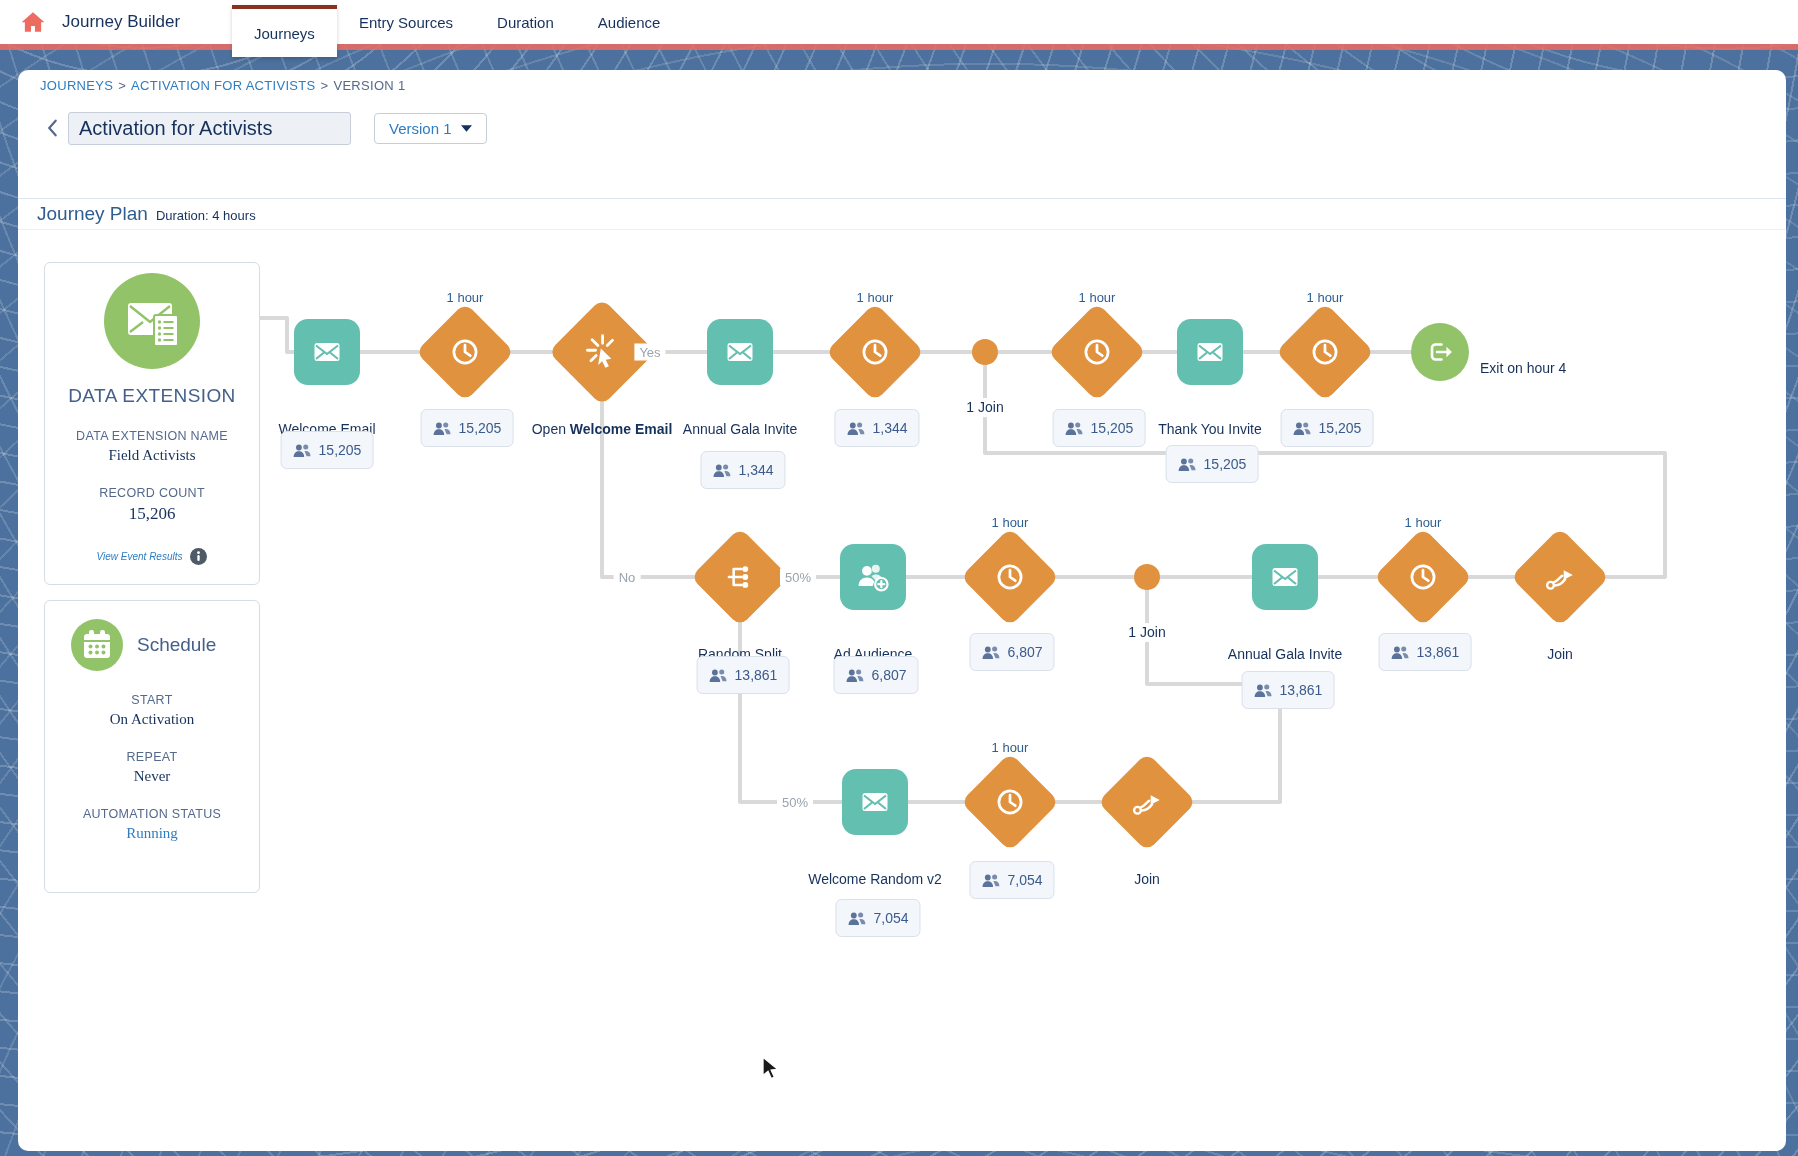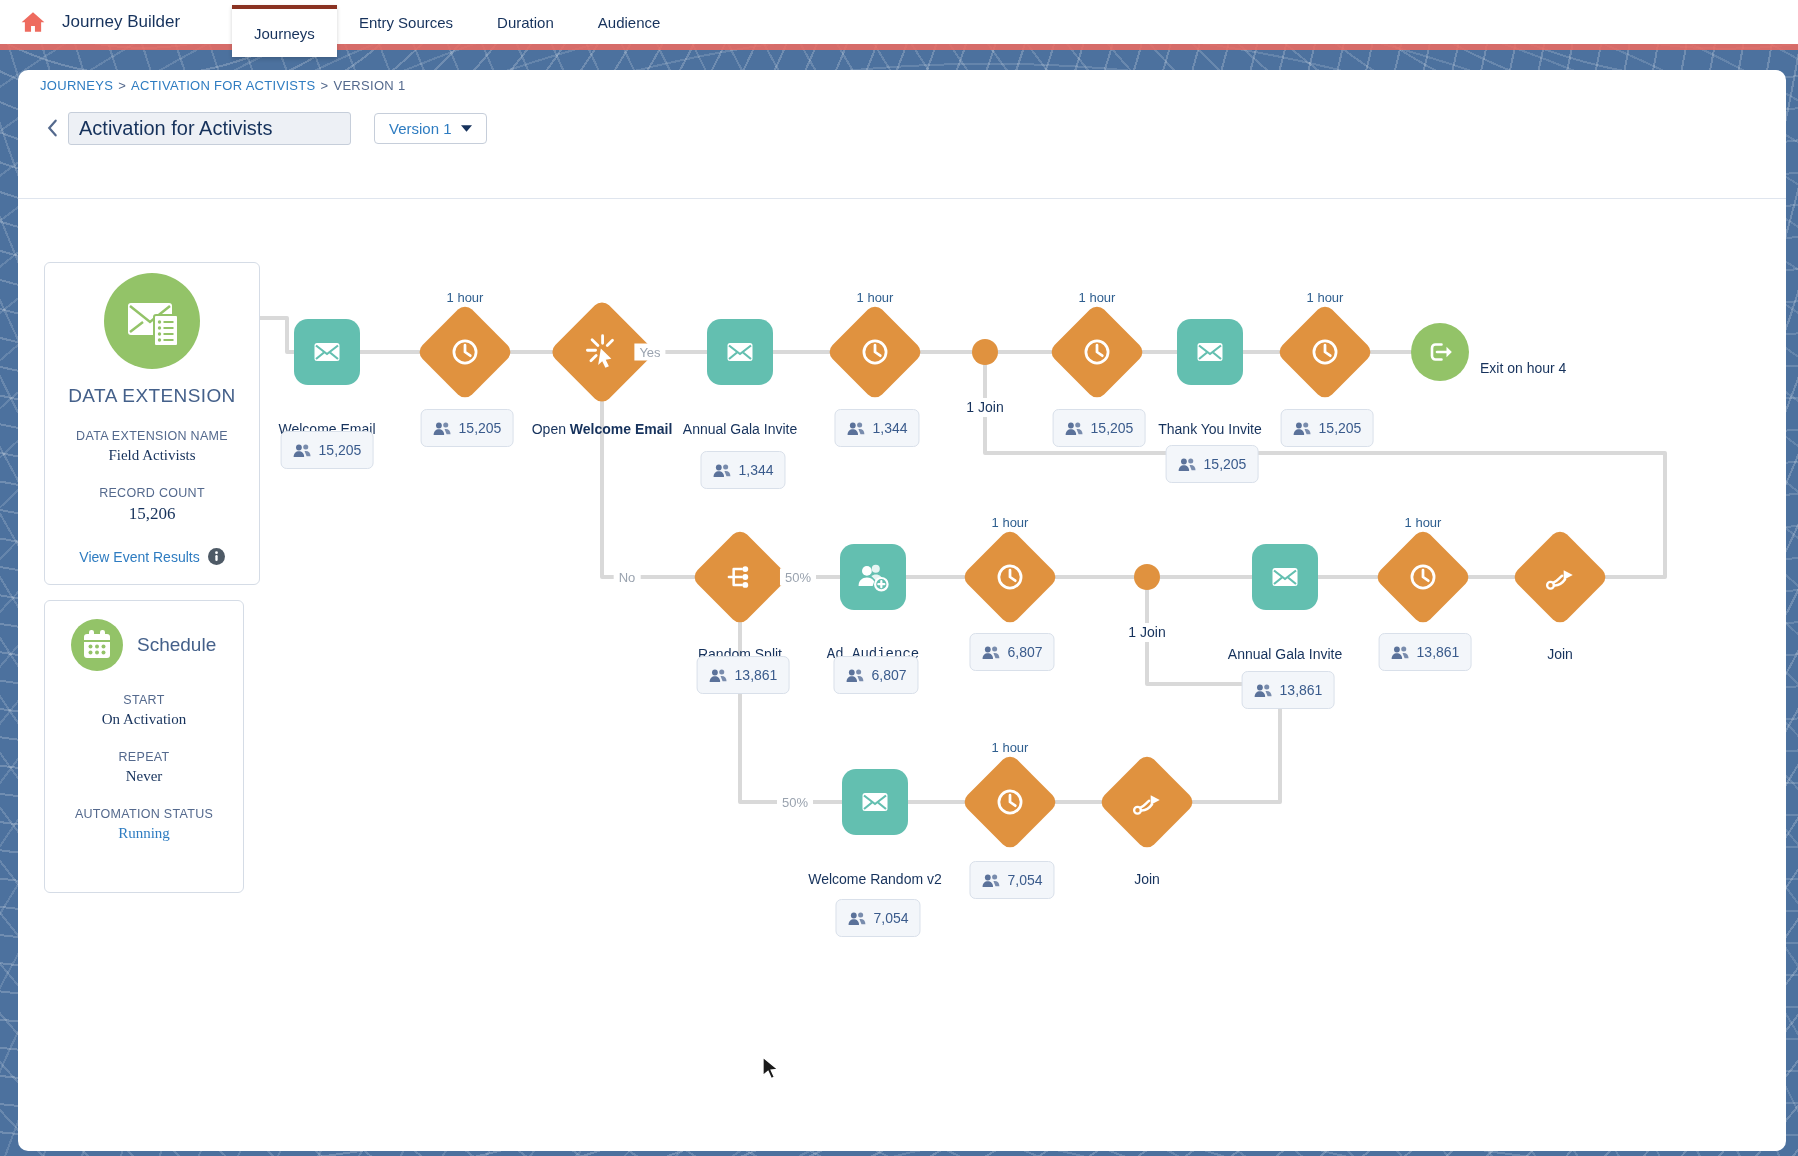--- a/index.html
+++ b/index.html
@@ -40,22 +40,22 @@
   .flow-layer{ position:absolute; inset:0; z-index:3; pointer-events:none;}
   .flow-layer svg.wires{ position:absolute; inset:0;}
   .card{ position:absolute; background:#fff; border:1.5px solid #D5DCE6; border-radius:6px; pointer-events:auto; cursor:pointer;}
   .card-entry{ left:44px; top:262px; width:216px; height:323px; text-align:center;}
   .entry-circle{ width:96px; height:96px; border-radius:50%; background:var(--green,#93C368); margin:10px auto 0;}
   .entry-type{ font-size:19px; letter-spacing:.4px; color:#44608A; margin-top:16px;}
   .fieldlabel{ font-size:12.5px; letter-spacing:.3px; color:#54698D; margin-top:22px;}
   .fieldvalue{ font-size:15px; color:var(--navy,#16325C); margin-top:4px;font-family:Liberation Serif, serif;}
   .fieldvalue.big{ font-size:17px;}
   .entry-link{ margin-top:24px; display:flex; align-items:center; justify-content:center; gap:8px;}
-  .entry-link a{ font-size:14px; color:var(--link-blue,#2E7CC1); text-decoration:none; cursor:pointer;}
-  .card-schedule{ left:44px; top:600px; width:200px; height:293px; text-align:center;}
+  .entry-link a{ font-size:10px; color:var(--link-blue,#2E7CC1); text-decoration:none; cursor:pointer;font-style:italic;}
+  .card-schedule{ left:44px; top:600px; width:216px; height:293px; text-align:center;}
   .sched-head{ display:flex; align-items:center; gap:14px; padding:18px 0 0 26px;}
   .sched-circle{ width:52px; height:52px; border-radius:50%; background:var(--green,#93C368);}
   .sched-title{ font-size:19px; color:#44608A;}
   
   .node{ position:absolute; width:0; height:0; pointer-events:auto; cursor:pointer;}
   .sq{ position:absolute; left:50%; top:50%; width:66px; height:66px; margin:-33px; border-radius:14px; background:var(--teal,#63BFB0);}
   .diamond{ position:absolute; left:50%; top:50%; width:70px; height:70px; margin:-35px; border-radius:10px; background:var(--orange,#E0923F); transform:rotate(45deg);}
   .node-decision .diamond{ width:76px; height:76px; margin:-38px;}
   .dot{ position:absolute; left:50%; top:50%; width:26px; height:26px; margin:-13px; border-radius:50%; background:var(--orange,#E0923F);}
   .circ{ position:absolute; left:50%; top:50%; width:58px; height:58px; margin:-29px; border-radius:50%; background:var(--green,#93C368);}
@@ -102,20 +102,24 @@
     <div class="version-btn">
       <span class="vlabel">Version 1</span>
       <span style="display:flex;">
         <svg width="11" height="7" viewBox="0 0 10 6">
             <path d="M0 0h10L5 6z" fill="#16325C"></path>
           </svg>
       </span>
     </div>
   </div>
   <div class="divider"></div>
+  <div class="jp-bar">
+    <span class="jp-title">Journey Plan</span>
+    <span class="jp-duration">Duration: 4 hours</span>
+  </div>
 </div>
 
 <div class="flow-layer" id="flow-layer">
     <svg class="wires" width="1798" height="1156">
       <polyline points="260,318 287,318 287,352 1440,352" fill="none" stroke="#D9D9D9" stroke-width="4" stroke-linejoin="round"></polyline>
       <polyline points="602,352 602,577 740,577" fill="none" stroke="#D9D9D9" stroke-width="4" stroke-linejoin="round"></polyline>
       <polyline points="740,577 1560,577" fill="none" stroke="#D9D9D9" stroke-width="4" stroke-linejoin="round"></polyline>
       <polyline points="740,577 740,802 875,802" fill="none" stroke="#D9D9D9" stroke-width="4" stroke-linejoin="round"></polyline>
       <polyline points="875,802 1280,802 1280,684 1147,684 1147,577" fill="none" stroke="#D9D9D9" stroke-width="4" stroke-linejoin="round"></polyline>
       <polyline points="1560,577 1665,577 1665,453 985,453 985,352" fill="none" stroke="#D9D9D9" stroke-width="4" stroke-linejoin="round"></polyline>
@@ -301,21 +305,21 @@
             <circle cx="20.5" cy="10.5" r="3.6"></circle>
             <path d="M16.5 17.2c1.2-.9 2.6-1.4 4-1.4 3.4 0 6.2 2.3 6.2 6.4h-5z"></path>
           </g>
           <circle cx="12.5" cy="12.5" r="4.4" fill="#fff"></circle>
           <path d="M5 26c0-5 3.4-7.6 7.5-7.6 2.9 0 5.3 1.3 6.6 3.6l-1.4 4z" fill="#fff"></path>
           <circle cx="25.5" cy="24.5" r="5.6" fill="#63BFB0" stroke="#fff" stroke-width="2"></circle>
           <path d="M25.5 21.8v5.4M22.8 24.5h5.4" stroke="#fff" stroke-width="2" stroke-linecap="round"></path>
         </svg>
       </span>
     </div>
-    <div class="ntitle" style="left: 798px; top: 629px; font-family: Liberation Mono, monospace;">Ad Audience</div>
+    <div class="ntitle" style="left: 798px; top: 629px;">Ad Audience</div>
     <div class="node node-wait" style="left: 1010px; top: 577px;">
       <div class="diamond"></div>
       <span class="nicon">
         <svg width="38" height="38" viewBox="0 0 36 36">
           <circle cx="18" cy="18" r="10.5" stroke="#fff" stroke-width="2.6" fill="none"></circle>
           <path d="M18 11.5V18l5 3.5" stroke="#fff" stroke-width="2.6" fill="none" stroke-linecap="round" stroke-linejoin="round"></path>
         </svg>
       </span>
     </div>
     <div class="wait-label" style="left: 950px; top: 515px;">1 hour</div>

